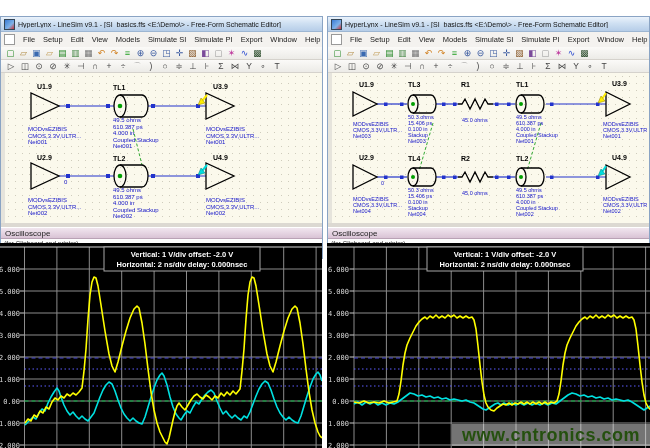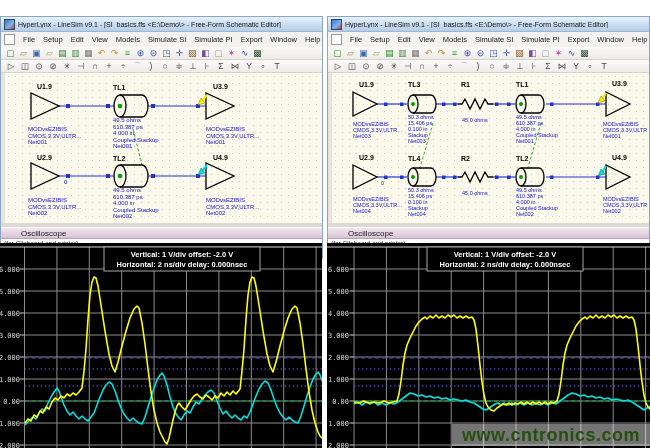--- a/index.html
+++ b/index.html
@@ -13,21 +13,21 @@
   .mdiicon{width:9px;height:9px;border:1px solid #999;background:#fff;margin:0 4px 0 3px;flex:none;}
   .menuitem{font-size:7.5px;color:#222;padding:0 4px;white-space:nowrap;}
   .tbar{position:absolute;left:0;right:0;height:13px;background:linear-gradient(#fbfaf8,#ecebe7);border-bottom:1px solid #d5d2cc;display:flex;align-items:center;padding-left:3px;box-sizing:border-box;}
   .tbar1{top:30px;} .tbar2{top:43px;}
   .ti{width:13px;height:11px;font-size:9px;line-height:11px;text-align:center;flex:none;color:#555;}
   .tbar2 .ti{width:14px;color:#444;font-size:8.5px;}
   .sch{position:absolute;top:56px;left:0;right:0;height:150px;background:#fbf9ec;background-image:radial-gradient(#cfccbc 0.6px,rgba(0,0,0,0) 0.7px);background-size:7px 7px;border-left:4px solid #e6e4dc;box-sizing:border-box;}
   .sch svg{position:absolute;left:0;top:0;}
   .hscroll{position:absolute;top:206px;left:0;right:0;height:4px;background:#dcd9d2;}
   .oscbar{position:absolute;top:210px;left:0;right:0;height:12px;background:linear-gradient(#f1e6ef,#d9c3d5);border-top:1px solid #fff;border-bottom:1px solid #b9a2b5;display:flex;align-items:center;box-sizing:border-box;}
-  .oscbar span{font-size:8px;color:#222;padding-left:20px;}
+  .oscbar span{font-size:8px;color:#222;padding-left:4px;}
   .oscsub{position:absolute;top:222px;left:0;right:0;height:10px;background:#fdfdfd;border-bottom:1px solid #cfcfcf;display:flex;align-items:center;box-sizing:border-box;}
   .oscsub span{font-size:6.5px;color:#333;padding-left:3px;}
   .gapband{position:absolute;top:232px;left:0;right:0;height:11px;background:#f0f0f0;}
   .scope{position:absolute;top:243px;height:205px;background:#000;}
   #scope-left{left:0;width:322px;} #scope-right{left:327px;width:323px;}
   .scope svg{position:absolute;left:0;top:2px;}
   .grid{stroke:#8c8c8c;stroke-width:1;fill:none;}
   .frame{stroke:#d8d8d8;stroke-width:1;fill:none;}
   .tick{stroke:#cccccc;stroke-width:1;}
   .ylab{fill:#d6d6d6;font-size:7px;font-family:"DejaVu Sans Mono",monospace;}

